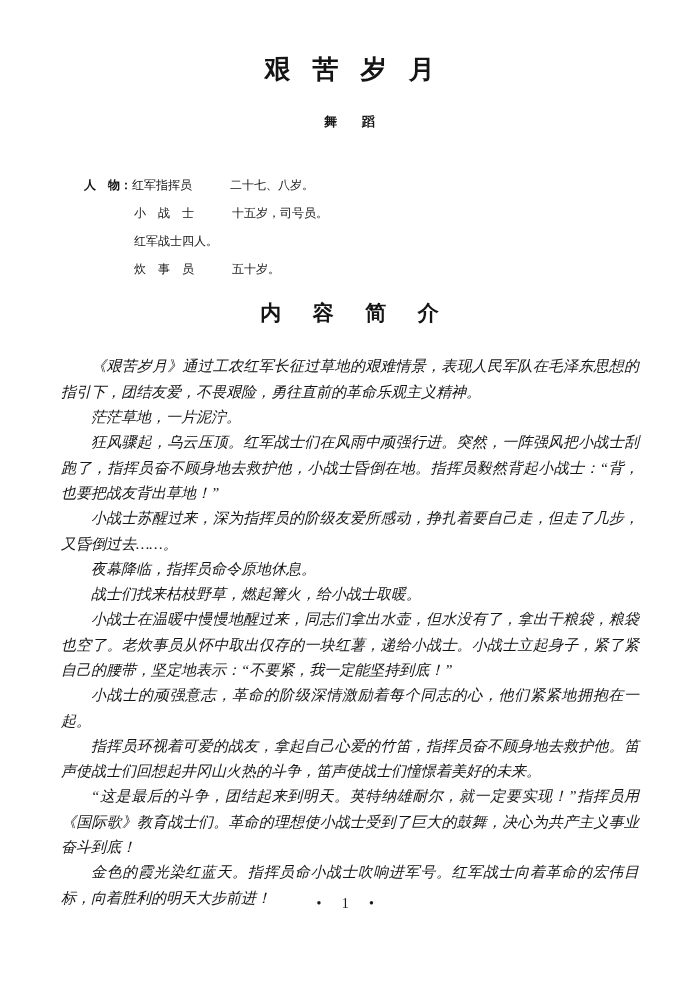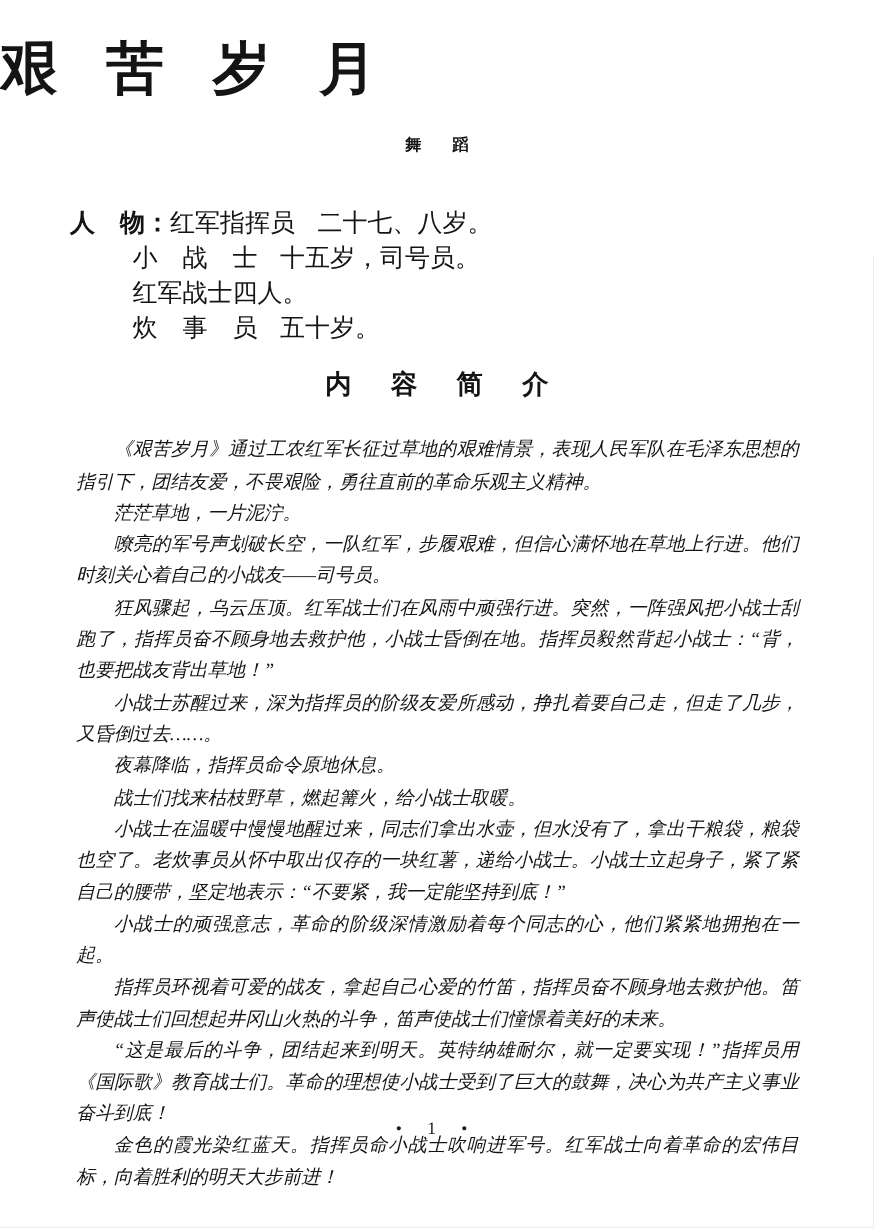--- a/index.html
+++ b/index.html
@@ -11,23 +11,23 @@
     position: relative;
     width: 699px;
     height: 982px;
     margin: 0 auto;
     background: #ffffff;
     color: #141414;
     font-family: "Liberation Serif", "DejaVu Serif", serif;
     overflow: hidden;
   }
   .doc-title {
-    margin-top: 36px;
-    text-align: left;
-    font-size: 46px;
+    margin-top: 51px;
+    text-align: center;
+    font-size: 26px;
     font-weight: bold;
     line-height: 38px;
   }
   .doc-title .spaced {
     display: inline-block;
     letter-spacing: 0.85em;
     margin-right: -0.85em;
     white-space: nowrap;
   }
   .doc-subtitle {
@@ -38,22 +38,22 @@
     line-height: 22px;
   }
   .doc-subtitle .spaced {
     display: inline-block;
     letter-spacing: 1.9em;
     margin-right: -1.9em;
     white-space: nowrap;
   }
   .cast {
     margin-top: 38px;
-    margin-left: 56px;
-    font-size: 20px;
+    margin-left: 84px;
+    font-size: 12px;
     line-height: 28px;
   }
   .cast-row {
     white-space: nowrap;
   }
   .cast-label {
     font-weight: bold;
     display: inline-block;
   }
   .cast-indent {
@@ -126,21 +126,20 @@
     <div class="cast-row">
       <span class="cast-indent"></span><span class="cast-name">炊　事　员</span><span class="cast-desc">五十岁。</span>
     </div>
   </div>
 
   <h2 class="section-heading"><span class="spaced">内容简介</span></h2>
 
   <div class="synopsis">
     <p>《艰苦岁月》通过工农红军长征过草地的艰难情景，表现人民军队在毛泽东思想的指引下，团结友爱，不畏艰险，勇往直前的革命乐观主义精神。</p>
     <p>茫茫草地，一片泥泞。</p>
-    <p>嘹亮的军号声划破长空，一队红军，步履艰难，但信心满怀地在草地上行进。他们时刻关心着自己的小战友——司号员。</p>
     <p>狂风骤起，乌云压顶。红军战士们在风雨中顽强行进。突然，一阵强风把小战士刮跑了，指挥员奋不顾身地去救护他，小战士昏倒在地。指挥员毅然背起小战士：“背，也要把战友背出草地！”</p>
     <p>小战士苏醒过来，深为指挥员的阶级友爱所感动，挣扎着要自己走，但走了几步，又昏倒过去……。</p>
     <p>夜幕降临，指挥员命令原地休息。</p>
     <p>战士们找来枯枝野草，燃起篝火，给小战士取暖。</p>
     <p>小战士在温暖中慢慢地醒过来，同志们拿出水壶，但水没有了，拿出干粮袋，粮袋也空了。老炊事员从怀中取出仅存的一块红薯，递给小战士。小战士立起身子，紧了紧自己的腰带，坚定地表示：“不要紧，我一定能坚持到底！”</p>
     <p>小战士的顽强意志，革命的阶级深情激励着每个同志的心，他们紧紧地拥抱在一起。</p>
     <p>指挥员环视着可爱的战友，拿起自己心爱的竹笛，指挥员奋不顾身地去救护他。笛声使战士们回想起井冈山火热的斗争，笛声使战士们憧憬着美好的未来。</p>
     <p>“这是最后的斗争，团结起来到明天。英特纳雄耐尔，就一定要实现！”指挥员用《国际歌》教育战士们。革命的理想使小战士受到了巨大的鼓舞，决心为共产主义事业奋斗到底！</p>
     <p>金色的霞光染红蓝天。指挥员命小战士吹响进军号。红军战士向着革命的宏伟目标，向着胜利的明天大步前进！</p>
   </div>

